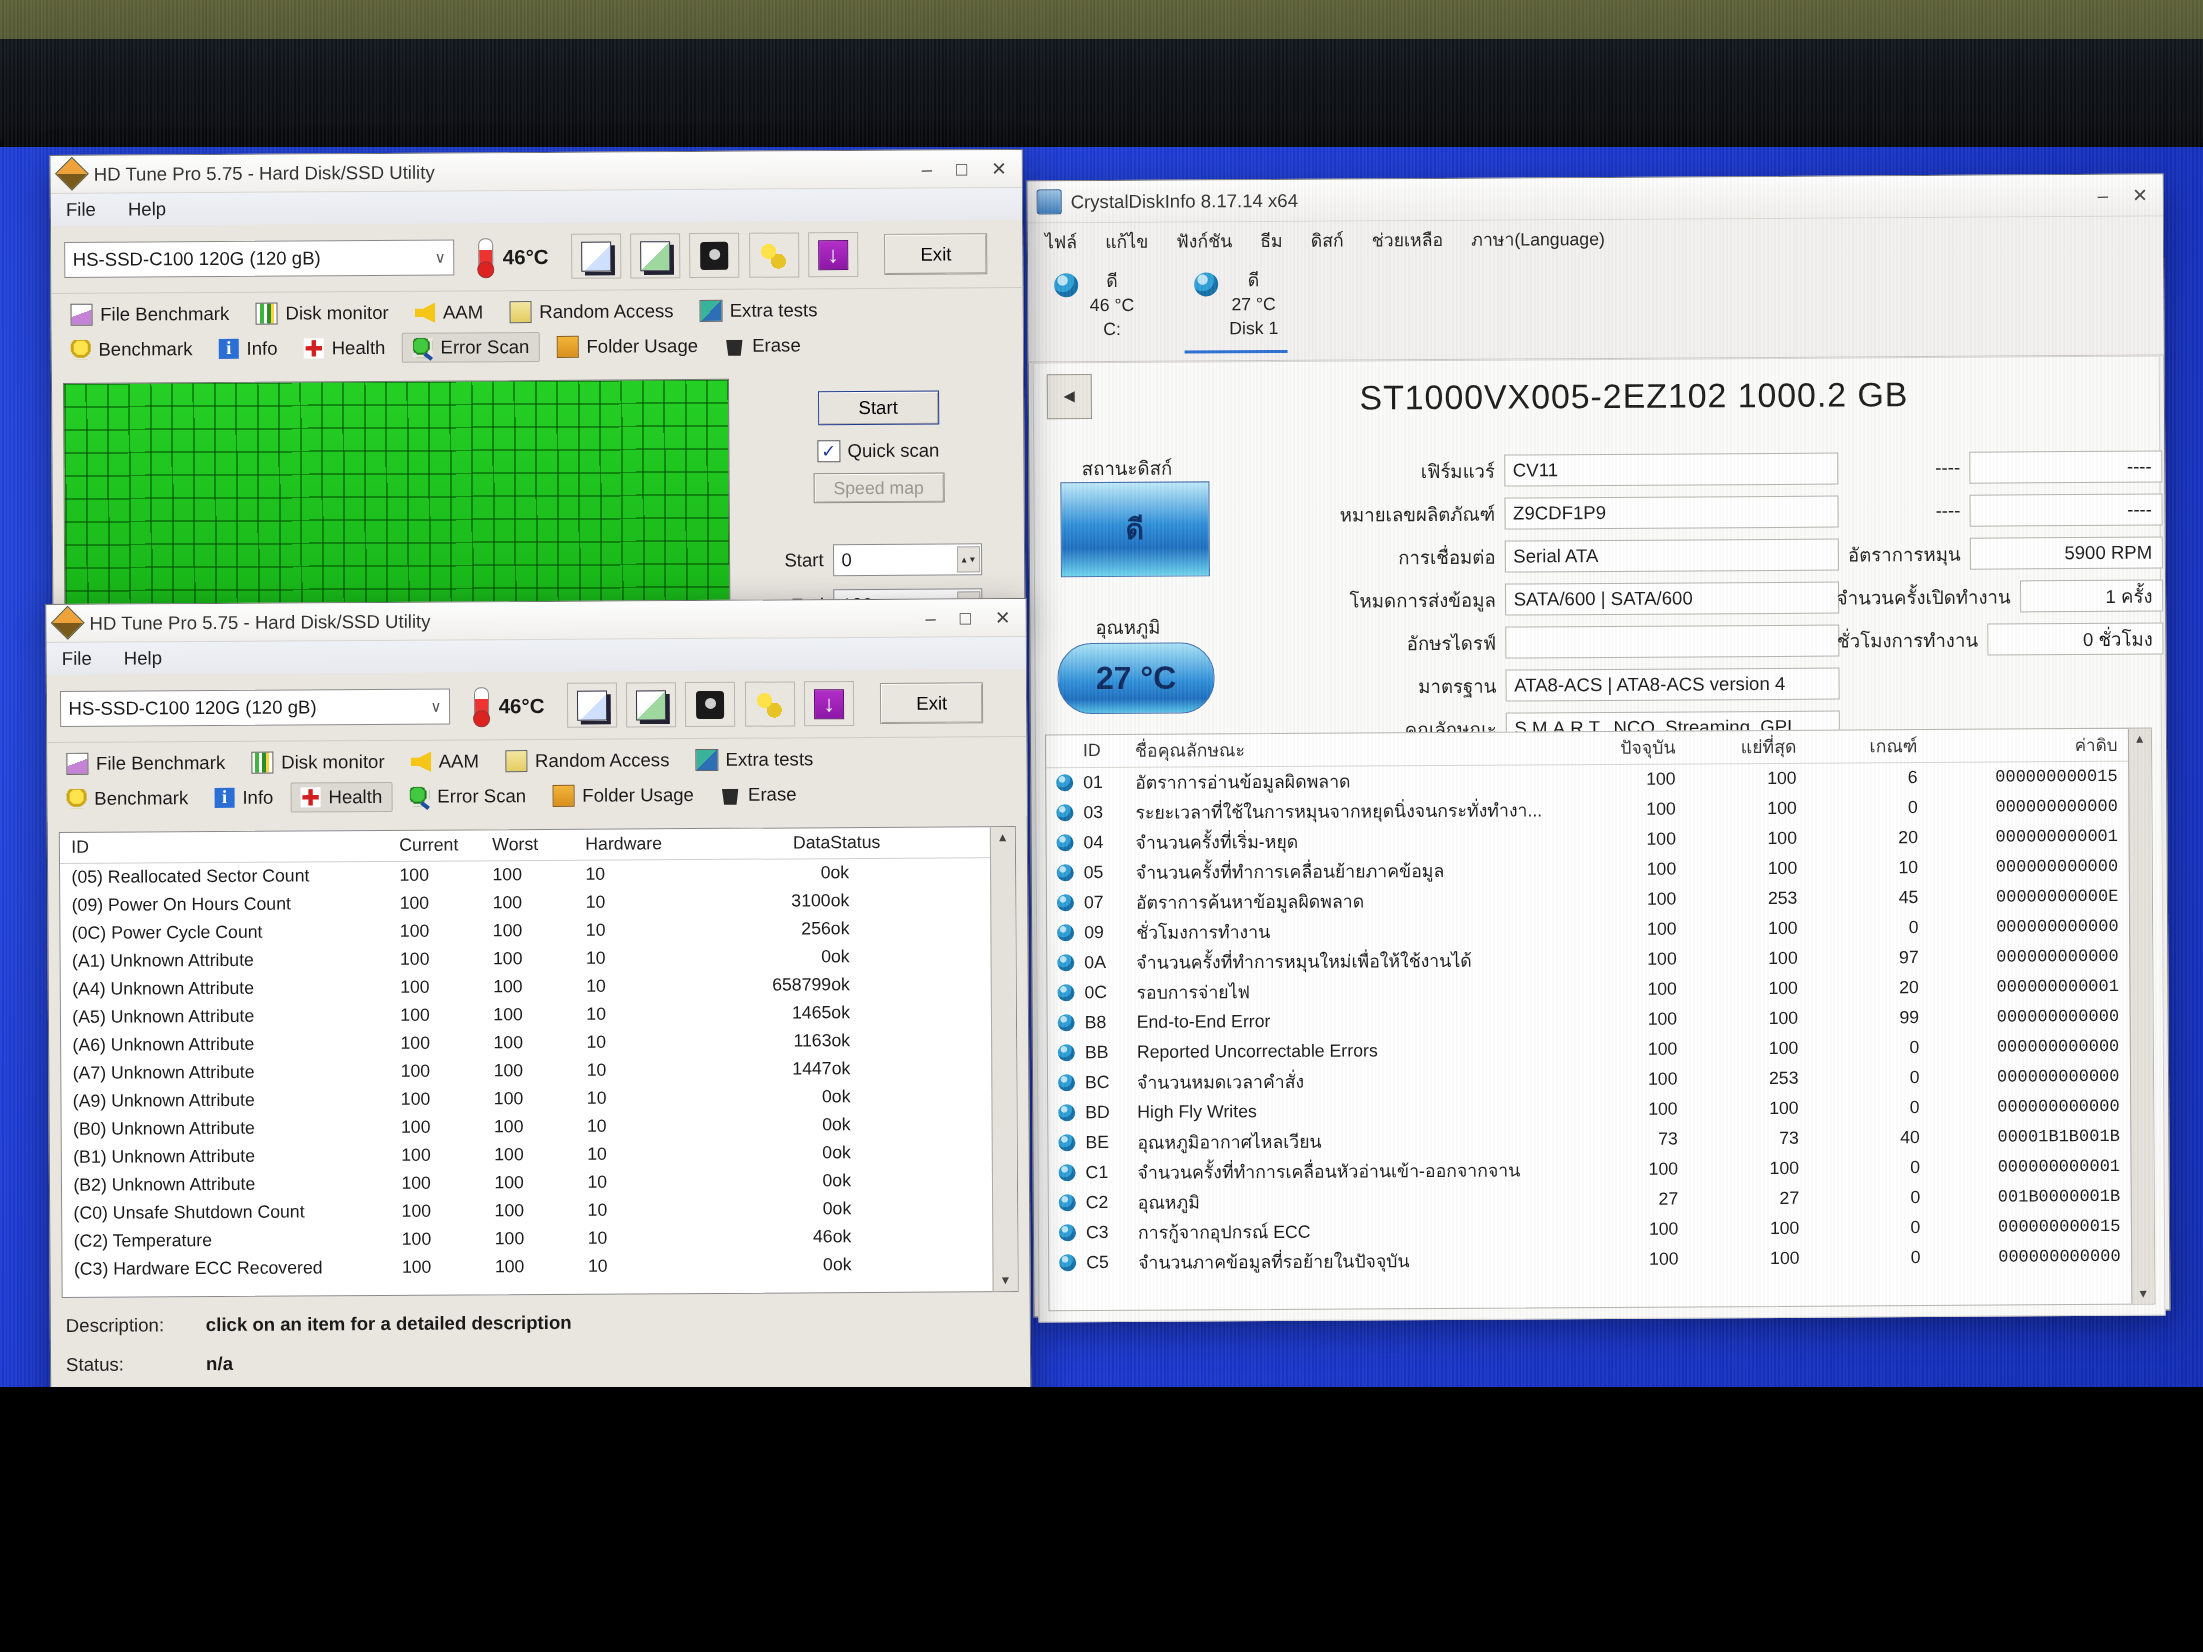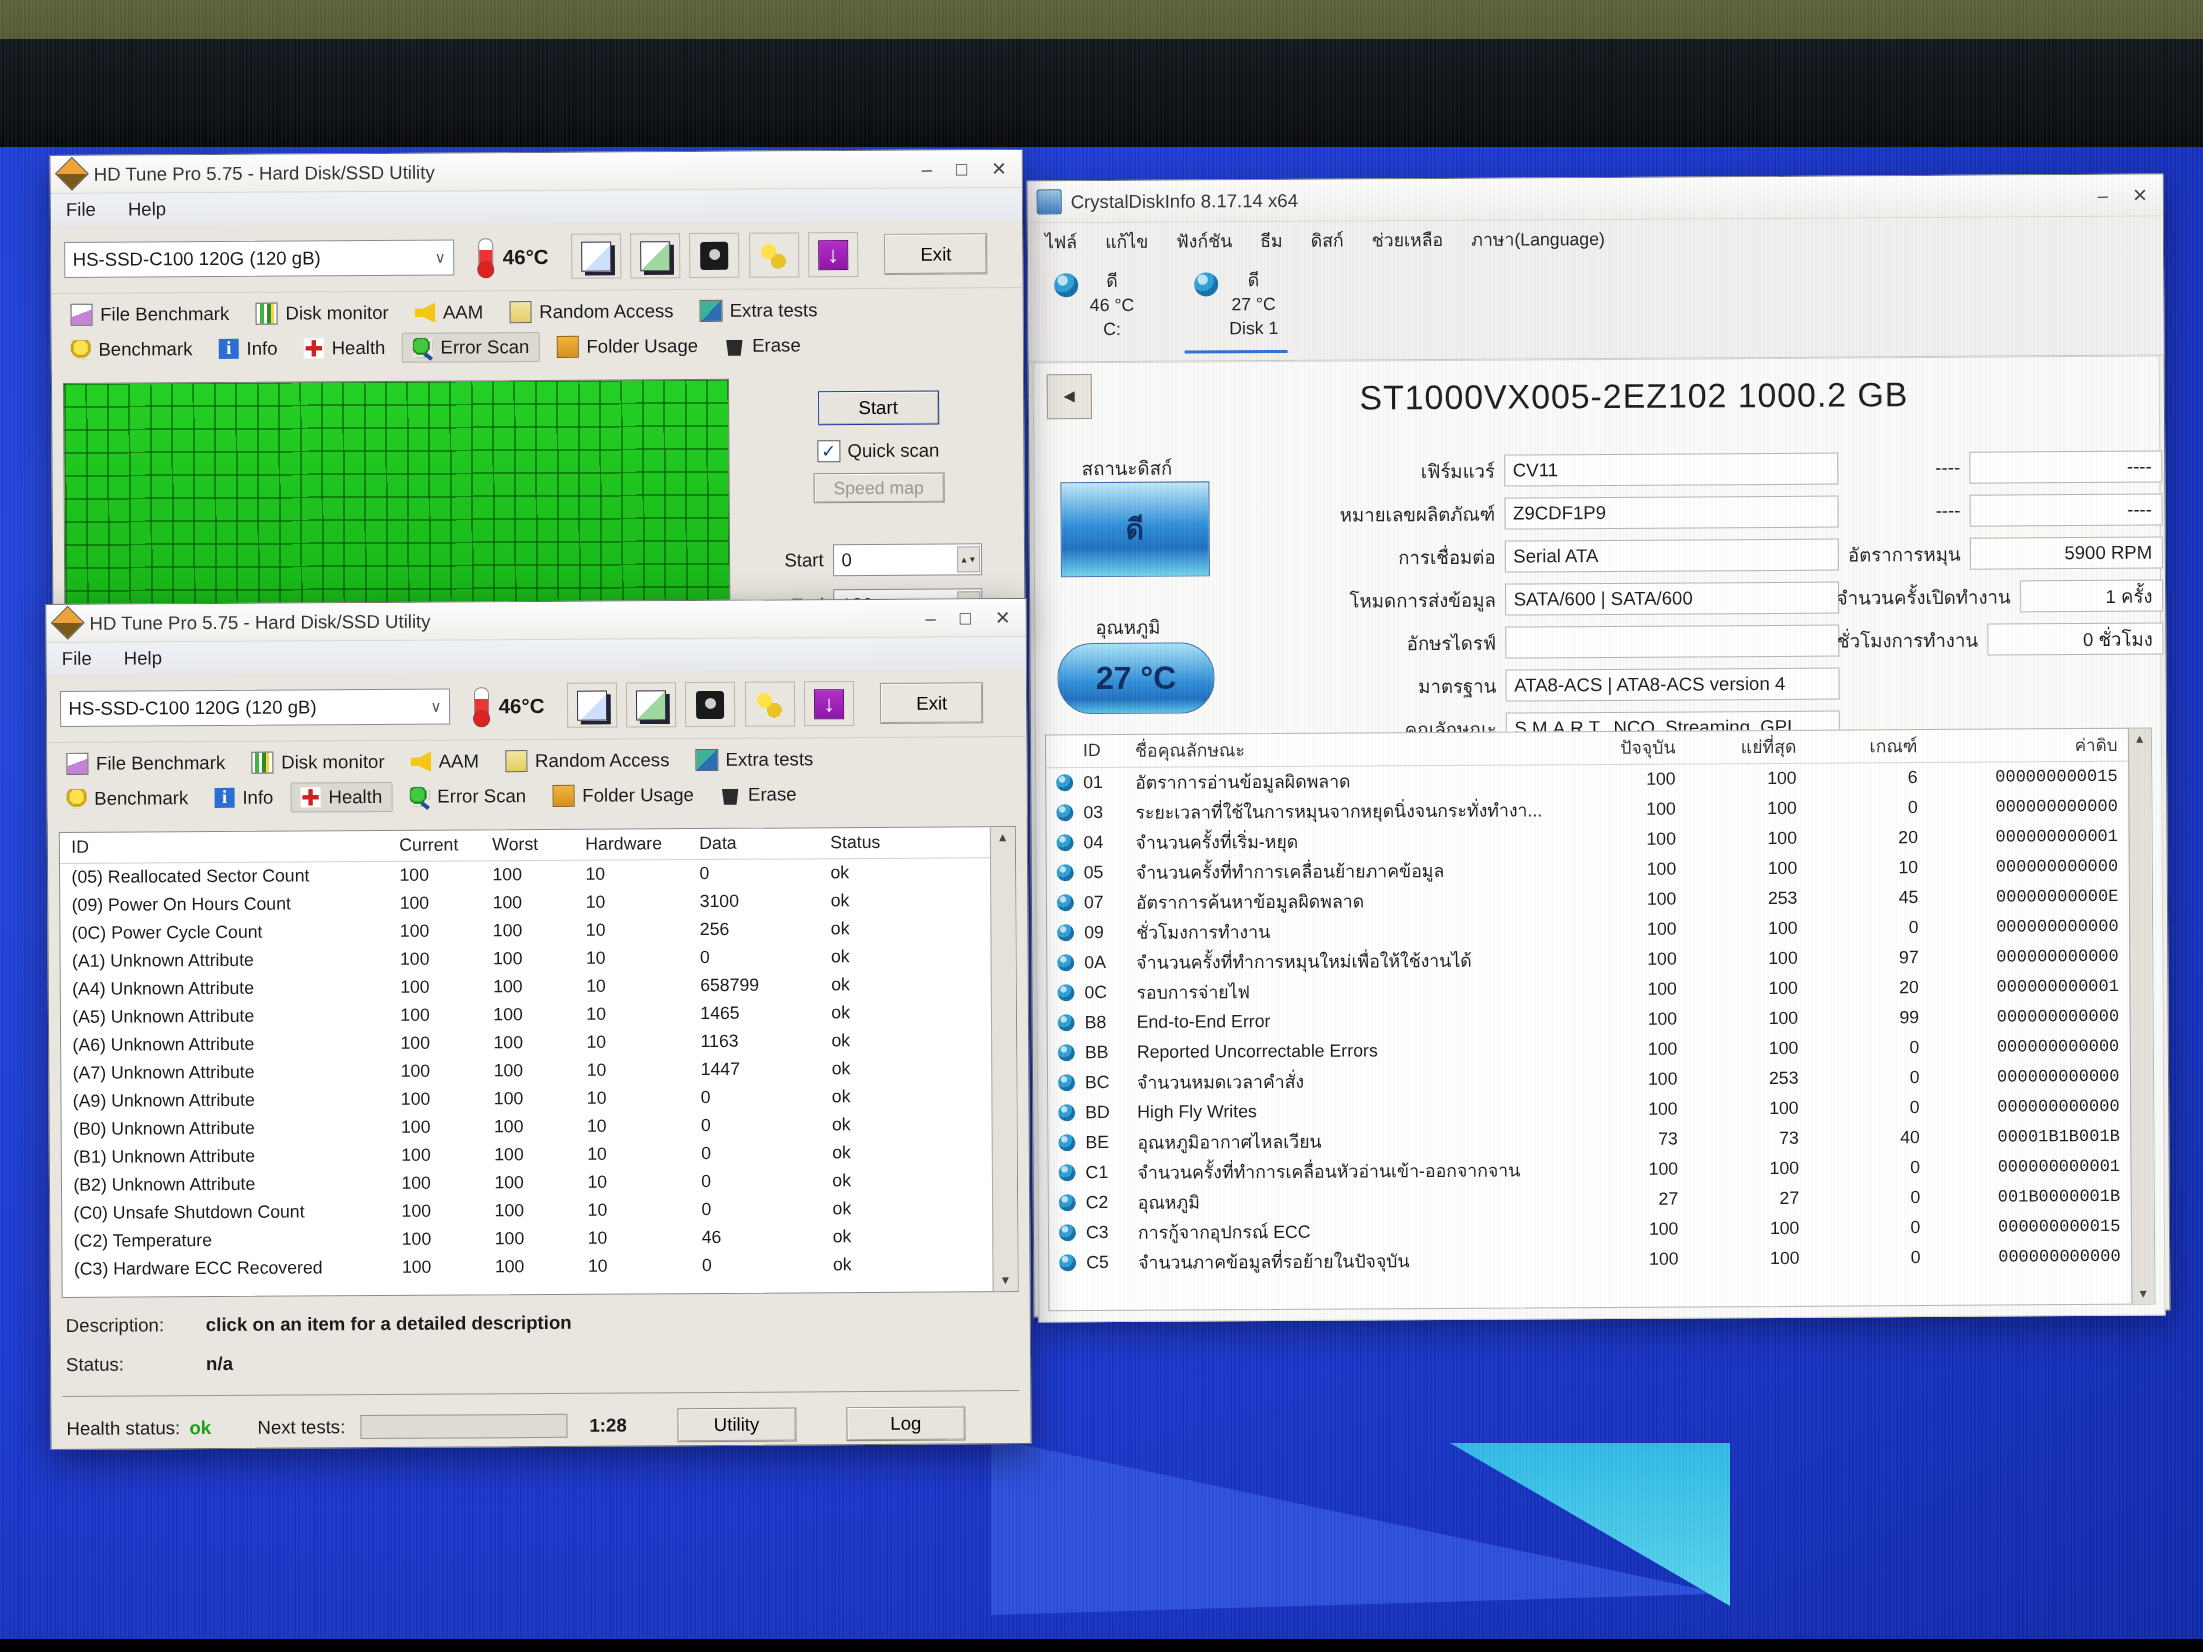--- a/index.html
+++ b/index.html
@@ -1,16 +1,16 @@
 <!DOCTYPE html>
 <html style="font-size:15px"><head>
 <meta charset="utf-8">
 <style>
   html,body{margin:0;padding:0;background:#000;}
-  .stage{position:relative;width:2204px;height:1639px;overflow:hidden;
+  .stage{position:relative;width:2204px;height:1387px;overflow:hidden;
          font-family:"Liberation Sans","DejaVu Sans",sans-serif;color:#1a1a1a;}
   
   .wall{position:absolute;left:0;top:0;width:100%;height:65px;
         background:linear-gradient(180deg,#5d6139 0%,#4f5531 100%);}
   .bezel{position:absolute;left:0;top:39px;width:100%;height:121px;
          background:linear-gradient(180deg,#11161c 0%,#0a0d11 70%,#05070a 100%);
          border-radius:0 0 35px 35px / 0 0 24px 24px;}
   .desktop{position:absolute;left:0;top:147px;width:100%;height:1506px;
            background:radial-gradient(140% 120% at 18% 30%,#2448dd 0%,#1b38cf 45%,#102aae 78%,#0b219a 100%);}
   .ray-light{position:absolute;left:991px;top:1291px;width:746px;height:177px;
@@ -102,21 +102,21 @@
 
   
   #w2{left:48px;top:601px;width:979px;height:844px;z-index:2;}
   .smtable{margin:9.3px 11.2px 0 11.2px;border:0.9px solid #8a8a8a;background:#fff;height:464px;position:relative;}
   .smhead{display:flex;font-size:17.7px;color:#222;border-bottom:0.9px solid #d0d0d0;height:30px;align-items:center;}
   .smrow{display:flex;font-size:17.7px;height:28px;align-items:center;}
   .c-id{width:328px;padding-left:11.2px;}
   .c-cur{width:93px;}
   .c-worst{width:93px;}
   .c-thr{width:114px;}
-  .c-data{width:131px;}
+  .c-data{width:131px;text-align:right;}
   .c-status{flex:1;}
   .vscroll{position:absolute;right:0;top:0;bottom:0;width:24px;background:#e4e1da;border-left:0.9px solid #aaa;
            display:flex;flex-direction:column;justify-content:space-between;align-items:center;font-size:12px;color:#444;padding:3.7px 0;}
   .descrow{display:flex;margin:17px 11.2px 0 15px;font-size:18.6px;}
   .descrow .lbl{width:140px;color:#222;}
   .descrow .val{font-weight:bold;}
   .sep2{margin:20.5px 11.2px 0 11.2px;border-top:0.9px solid #9a978f;}
   .footer2{display:flex;align-items:center;margin:15px 11.2px 0 15px;font-size:18.6px;gap:9.3px;}
   .hsok{color:#18a018;font-weight:bold;margin-right:37px;}
   .pbar{width:205px;height:22.4px;border:0.9px solid #9a978f;background:#dedbd4;margin-left:5.6px;position:relative;}

